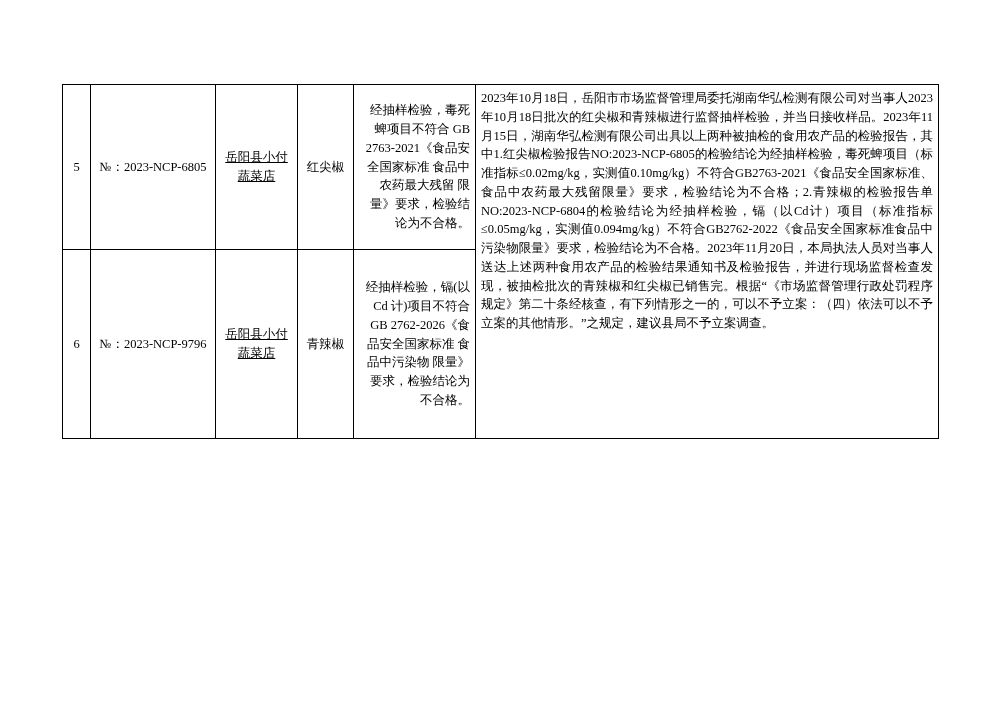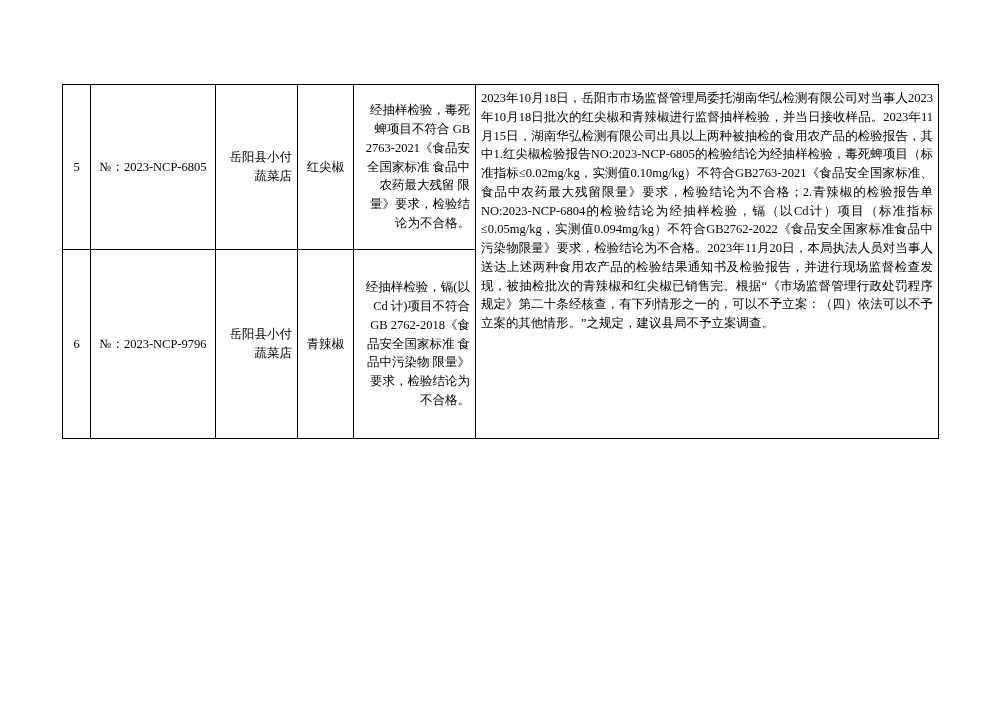--- a/index.html
+++ b/index.html
@@ -48,23 +48,24 @@
   td.idx {
     text-align: center;
     font-size: 13px;
   }
   td.code {
     text-align: center;
     font-size: 12.5px;
     line-height: 1.6;
   }
   td.party {
-    text-align: right;
+    text-align: center;
     font-size: 13px;
     line-height: 1.7;
+    text-decoration: underline;
   }
   td.item {
     text-align: center;
     font-size: 13px;
     margin-top: 28px;
   }
   td.reason {
     text-align: right;
     font-size: 12px;
     line-height: 1.75;
@@ -104,18 +105,18 @@
           <td class="party">岳阳县小付蔬菜店</td>
           <td class="item">红尖椒</td>
           <td class="reason">经抽样检验，毒死蜱项目不符合 GB 2763-2021《食品安全国家标准 食品中农药最大残留 限量》要求，检验结论为不合格。</td>
           <td class="detail merged" rowspan="2">2023年10月18日，岳阳市市场监督管理局委托湖南华弘检测有限公司对当事人2023年10月18日批次的红尖椒和青辣椒进行监督抽样检验，并当日接收样品。2023年11月15日，湖南华弘检测有限公司出具以上两种被抽检的食用农产品的检验报告，其中1.红尖椒检验报告NO:2023-NCP-6805的检验结论为经抽样检验，毒死蜱项目（标准指标≤0.02mg/kg，实测值0.10mg/kg）不符合GB2763-2021《食品安全国家标准、食品中农药最大残留限量》要求，检验结论为不合格；2.青辣椒的检验报告单NO:2023-NCP-6804的检验结论为经抽样检验，镉（以Cd计）项目（标准指标≤0.05mg/kg，实测值0.094mg/kg）不符合GB2762-2022《食品安全国家标准食品中污染物限量》要求，检验结论为不合格。2023年11月20日，本局执法人员对当事人送达上述两种食用农产品的检验结果通知书及检验报告，并进行现场监督检查发现，被抽检批次的青辣椒和红尖椒已销售完。根据“《市场监督管理行政处罚程序规定》第二十条经核查，有下列情形之一的，可以不予立案：（四）依法可以不予立案的其他情形。”之规定，建议县局不予立案调查。</td>
         </tr>
         <tr class="row2">
           <td class="idx">6</td>
           <td class="code">№：2023-NCP-9796</td>
           <td class="party">岳阳县小付蔬菜店</td>
           <td class="item">青辣椒</td>
-          <td class="reason">经抽样检验，镉(以 Cd 计)项目不符合 GB 2762-2018《食品安全国家标准 食品中污染物 限量》要求，检验结论为不合格。</td>
+          <td class="reason">经抽样检验，镉(以 Cd 计)项目不符合 GB 2762-2026《食品安全国家标准 食品中污染物 限量》要求，检验结论为不合格。</td>
         </tr>
       </tbody>
     </table>
   </div>
 </div>
 
 </body></html>

